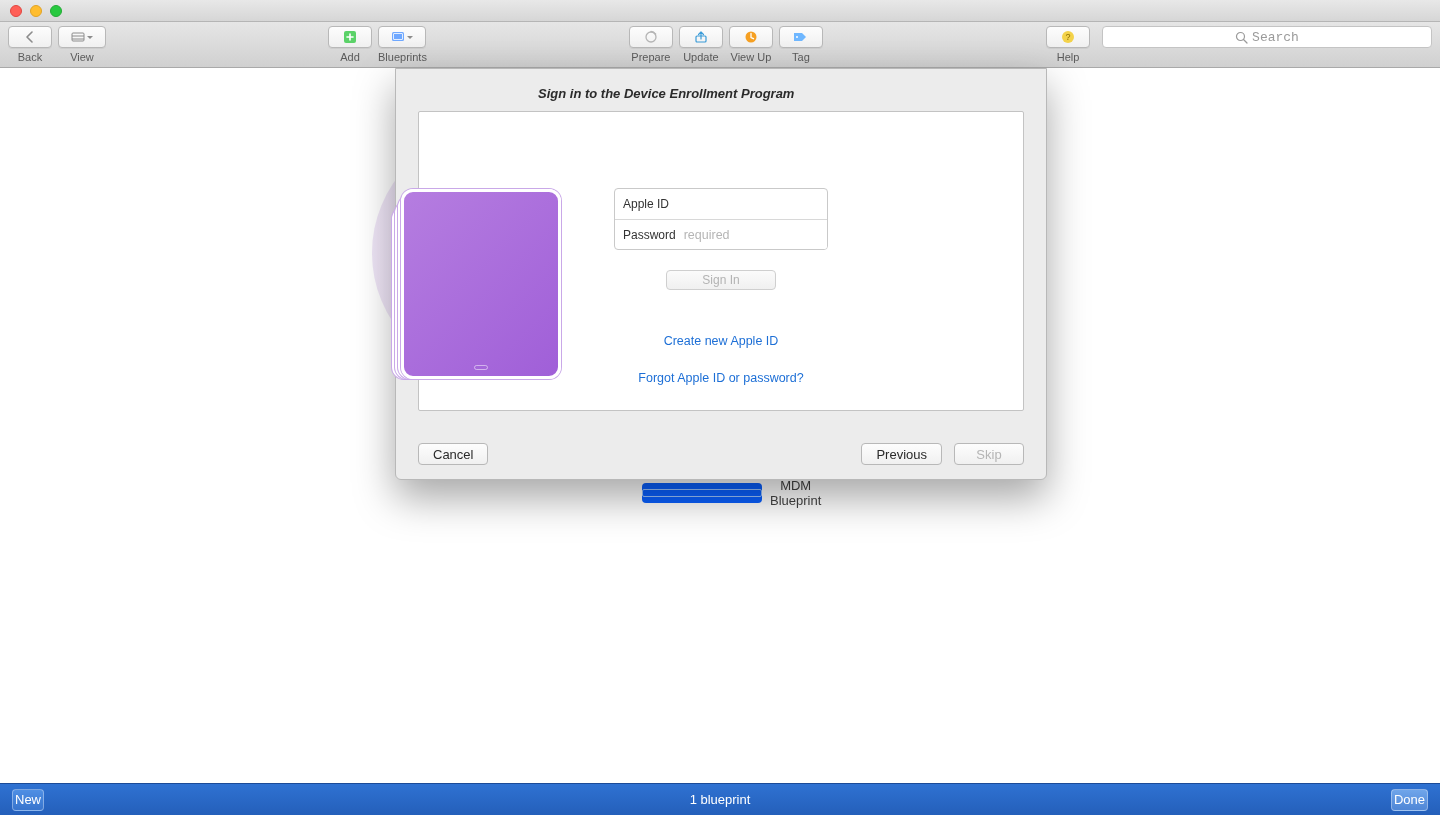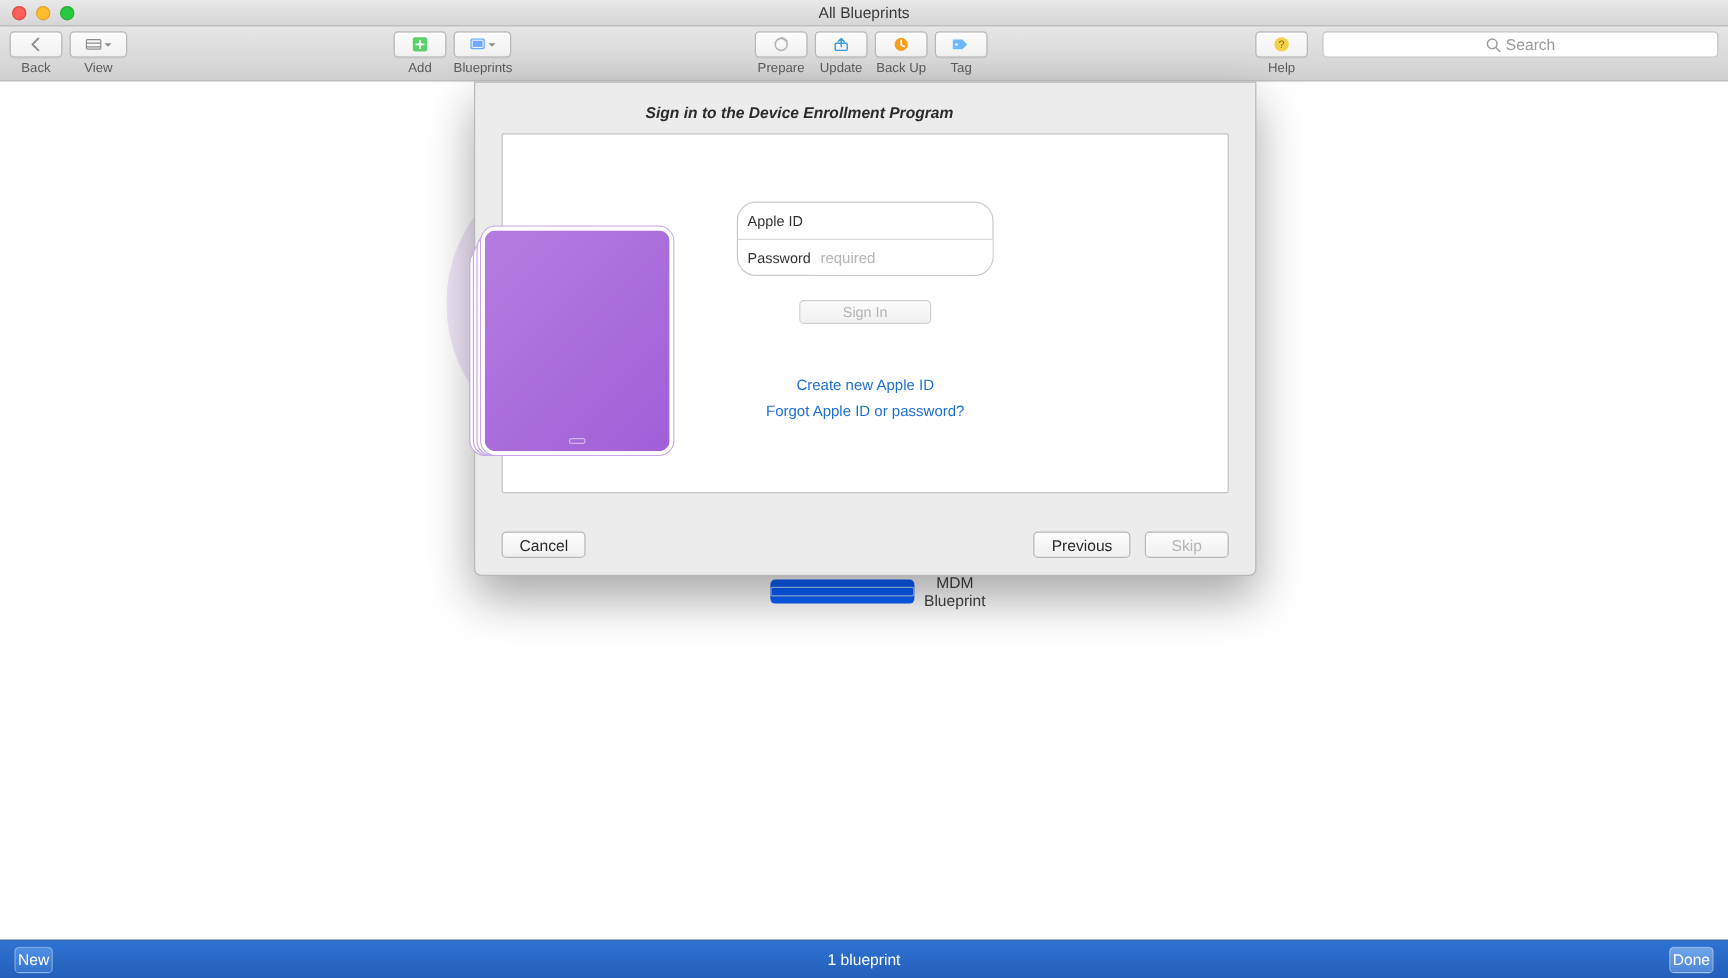--- a/index.html
+++ b/index.html
@@ -54,21 +54,21 @@
   border-radius: 4px;
   background: linear-gradient(#fdfdfd, #f0f0f0);
   display: flex; align-items: center; justify-content: center;
   box-shadow: 0 1px 0 rgba(0,0,0,0.05);
 }
 .tb-btn.wide { min-width: 48px; }
 .tb-label {
   font-size: 11px; color: #5b5b5b; text-align: left; margin-top: 3px;
 }
 .toolbar-spacer { flex: 1; }
-.search-wrap { display:flex; align-items:center; margin-left:6px; }
+.search-wrap { display:flex; align-items:center; margin-left:6px;font-family:Liberation Mono, monospace; }
 .search-field {
   width: 330px; height: 22px;
   border: 1px solid #c4c4c4;
   border-radius: 4px;
   background: #fff;
   display: flex; align-items: center; justify-content:center;
   color:#9a9a9a; font-size:13px;
 }
 .search-field .mag { width:13px; height:13px; margin-right:4px; }
 .toolbar svg { display:block; }
@@ -103,32 +103,32 @@
 .sheet-heading {
   font-weight:700; font-size:13px; color:#2b2b2b;
   padding: 17px 22px 10px 142px;
   font-style: italic;
 }
 .credbox {
   margin: 0 22px; background:#fff; border:1px solid #c3c3c3;
   height: 300px; border-radius:2px;
   display:flex; flex-direction:column; align-items:center; padding-top:56px;
 }
-.loginform { width:214px; border:1px solid #c9c9c9; border-radius:16px; overflow:hidden; }
+.loginform { width:214px; border:1px solid #c9c9c9; border-radius:4px; overflow:hidden;margin-top:20px; }
 .loginrow { display:flex; height:30px; align-items:stretch; }
 .loginrow + .loginrow { border-top:1px solid #d8d8d8; }
 .loginlabel { width:70px; font-size:12px; color:#333; display:flex; align-items:center; padding-left:8px; }
 .logininput { border:none; outline:none; flex:1; font-size:12.5px; padding:0 8px; color:#333; }
 .logininput::placeholder { color:#b5b5b5; }
 .signin {
   margin-top:20px; width:110px; height:20px; border:1px solid #cfcfcf;
   border-radius:4px; background:linear-gradient(#fbfbfb,#f0f0f0);
   font-size:12px; color:#b3b3b3;
 }
-.links { margin-top:44px; display:flex; flex-direction:column; gap:8px; align-items:center; }
+.links { margin-top:44px; display:flex; flex-direction:column; gap:23px; align-items:center; }
 .links a { color:#1d6fd6; text-decoration:none; font-size:12.5px; }
 .sheet-buttons {
   position:absolute; left:22px; right:22px; bottom:14px;
   display:flex; gap:12px; align-items:center;
 }
 .mac-btn {
   height:22px; min-width:70px; padding:0 14px; border:1px solid #b8b8b8;
   border-radius:4px; background:linear-gradient(#fdfdfd,#f0f0f0);
   font-size:13px; color:#2a2a2a;
 }
@@ -171,21 +171,20 @@
 </style>
 </head>
 <body>
 
 <div class="titlebar">
   <div class="traffic-lights">
     <div class="dot red"></div>
     <div class="dot yellow"></div>
     <div class="dot green"></div>
   </div>
-  <div class="window-title">All Blueprints</div>
 </div>
 
 <div class="toolbar">
   <div class="tb-group">
     <div class="tb-item">
       <div class="tb-btn">
         <svg width="12" height="12" viewBox="0 0 12 12">
             <path d="M8 1 L3 6 L8 11" stroke="#8c8c8c" stroke-width="1.6" fill="none" stroke-linecap="round" stroke-linejoin="round"></path>
           </svg>
       </div>
@@ -250,21 +249,21 @@
       </div>
       <div class="tb-label">Update</div>
     </div>
     <div class="tb-item">
       <div class="tb-btn">
         <svg width="16" height="14" viewBox="0 0 16 14">
             <circle cx="8" cy="7" r="5.5" fill="#f6a022"></circle>
             <path d="M8 3.5v4l2.5 1.2" stroke="#fff" stroke-width="1.3" fill="none" stroke-linecap="round"></path>
           </svg>
       </div>
-      <div class="tb-label">Back Up</div>
+      <div class="tb-label">View Up</div>
     </div>
     <div class="tb-item">
       <div class="tb-btn">
         <svg width="18" height="12" viewBox="0 0 18 12">
             <path d="M2 2h8l4 4-4 4H2z" fill="#6fb7ff"></path>
             <circle cx="5" cy="6" r="1" fill="#fff"></circle>
           </svg>
       </div>
       <div class="tb-label">Tag</div>
     </div>

